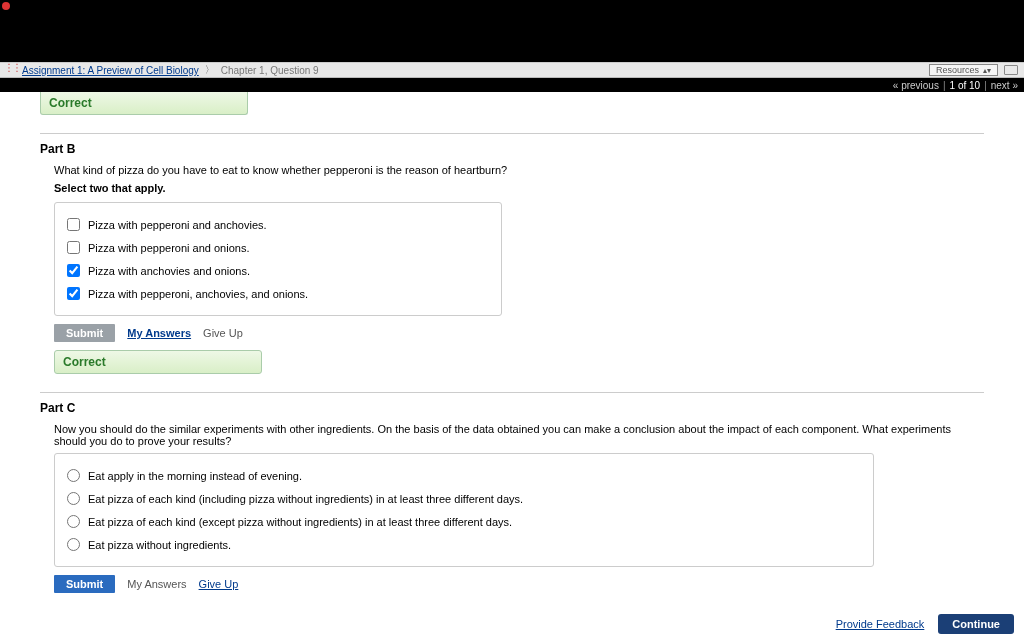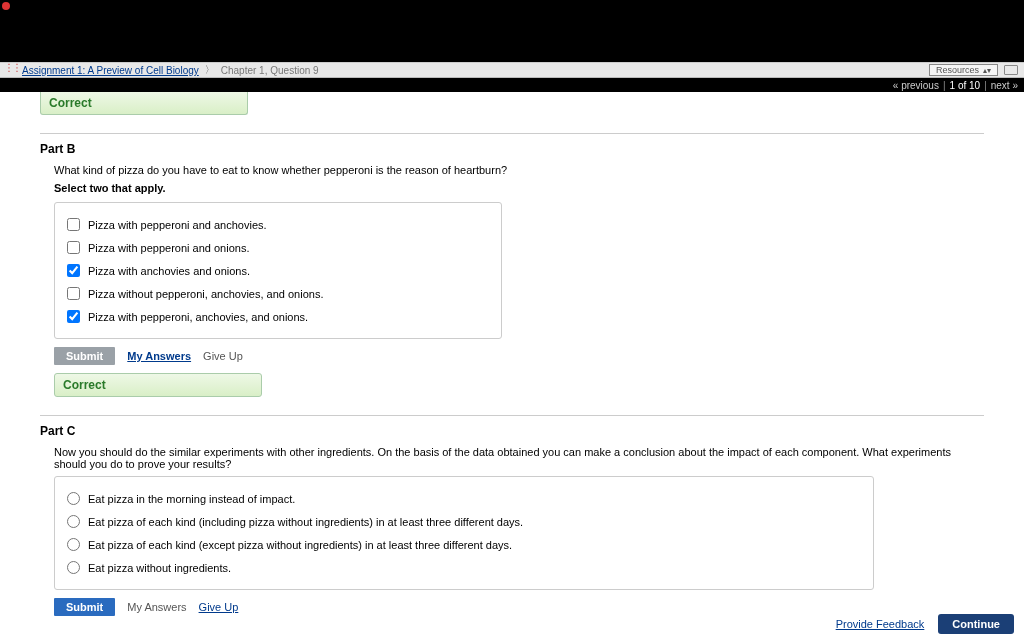--- a/index.html
+++ b/index.html
@@ -94,24 +94,20 @@
     </label>
     <label class="choice">
       <input type="checkbox" style="">
       <span>Pizza with pepperoni and onions.</span>
     </label>
     <label class="choice">
       <input type="checkbox" checked="" style="">
       <span>Pizza with anchovies and onions.</span>
     </label>
     <label class="choice">
-      <input type="checkbox" style="">
-      <span>Pizza without pepperoni, anchovies, and onions.</span>
-    </label>
-    <label class="choice">
       <input type="checkbox" checked="" style="">
       <span>Pizza with pepperoni, anchovies, and onions.</span>
     </label>
   </div>
 
   <div class="actionrow">
     <button class="btn gray">Submit</button>
     <span class="linklike">My Answers</span>
     <span class="linkthin">Give Up</span>
   </div>
@@ -121,21 +117,21 @@
   </div>
 
   <hr class="sectionsep">
 
   <div class="parttitle">Part C</div>
   <div class="question">Now you should do the similar experiments with other ingredients. On the basis of the data obtained you can make a conclusion about the impact of each component. What experiments should you do to prove your results?</div>
 
   <div class="choicesbox wide">
     <label class="choice">
       <input type="radio" name="pc" style="">
-      <span>Eat pizza in the morning instead of impact.</span>
+      <span>Eat apply in the morning instead of evening.</span>
     </label>
     <label class="choice">
       <input type="radio" name="pc" style="">
       <span>Eat pizza of each kind (including pizza without ingredients) in at least three different days.</span>
     </label>
     <label class="choice">
       <input type="radio" name="pc" style="">
       <span>Eat pizza of each kind (except pizza without ingredients) in at least three different days.</span>
     </label>
     <label class="choice">

